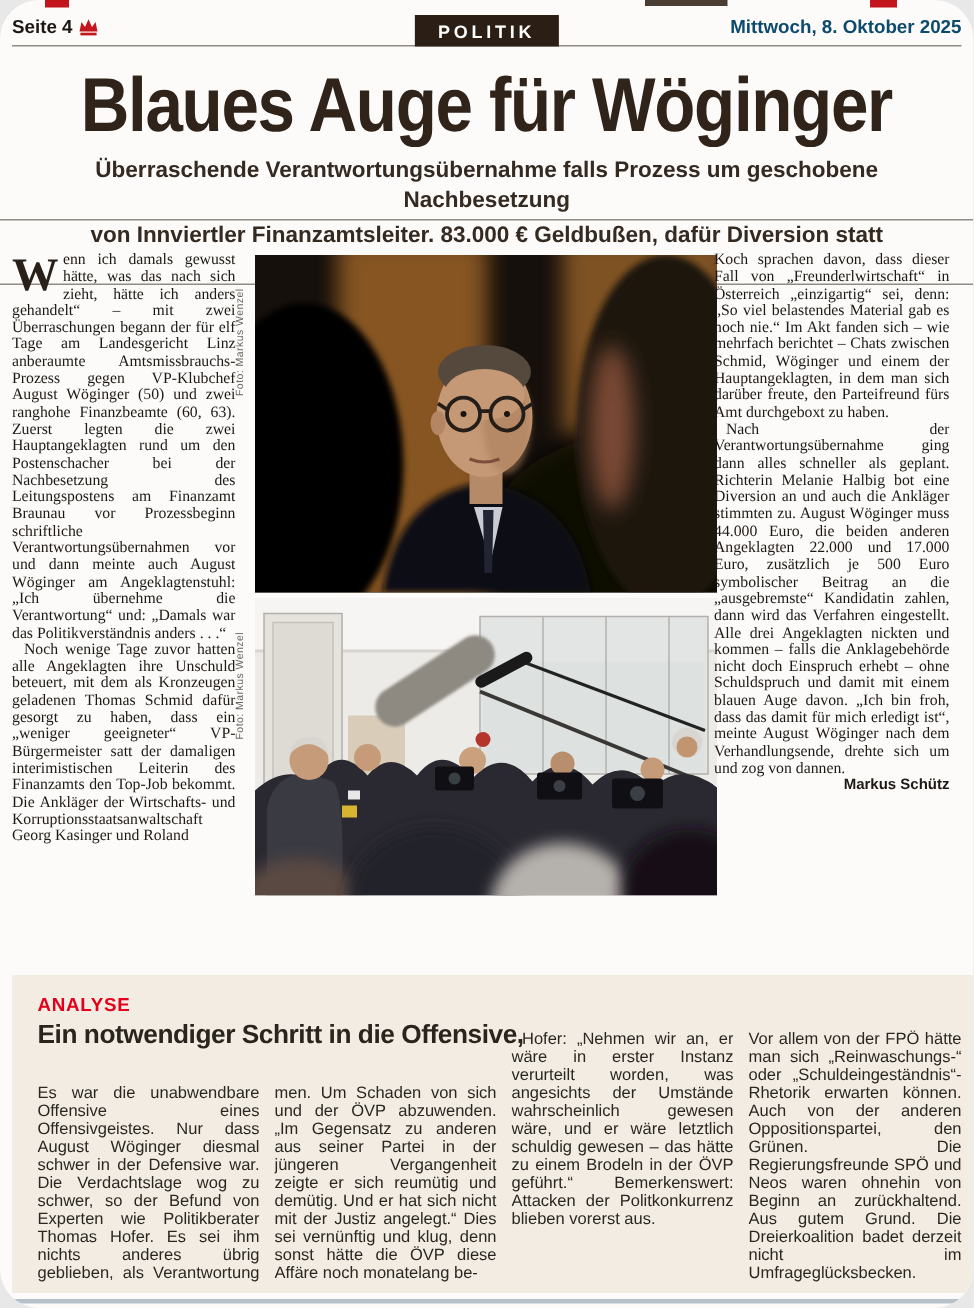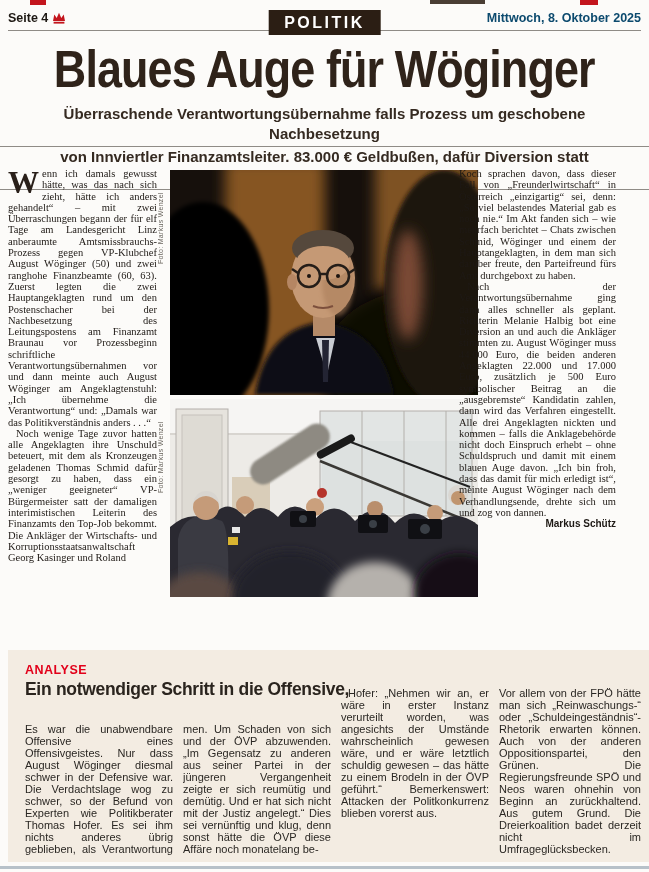--- a/index.html
+++ b/index.html
@@ -1,47 +1,47 @@
 <!DOCTYPE html>
 <html lang="de"><head>
 <meta charset="utf-8">
 <style>
   html,body{margin:0;padding:0;background:#e8e8e8;}
   .page{position:relative;width:649px;height:872px;background:#fcfbf9;overflow:hidden;
-        font-family:"Liberation Sans",sans-serif;color:#1e1915;margin:0 auto;}
+        font-family:"Liberation Sans",sans-serif;color:#1e1915;margin:0 auto;border-radius:26px;}
 
   
   .art{position:absolute;top:0;height:5px;}
   .art.red{background:#c3151d;}
   .art.dark{background:#4a3e34;height:4px;}
 
   
   .hdr-rule{position:absolute;left:8px;right:8px;top:30px;border-top:1.5px solid #8f8b86;}
   .hdr-left{position:absolute;left:8px;top:11px;display:flex;align-items:center;gap:4px;
             font-weight:bold;font-size:12.5px;color:#1d1813;}
   .hdr-right{position:absolute;right:8px;top:11px;font-weight:bold;font-size:12.5px;color:#0c4a6e;}
   .politik-box{position:absolute;left:50%;top:10px;transform:translateX(-50%);
-               background:#2b1e14;color:#ffffff;font-weight:bold;font-size:16px;
+               background:#2b1e14;color:#ffffff;font-weight:bold;font-size:12px;
                letter-spacing:2.5px;padding:4px 16px 3px;}
 
   
   .headline{position:absolute;top:42px;left:0;right:0;text-align:center;
             font-weight:bold;font-size:51px;line-height:56px;color:#2f231a;letter-spacing:-1px;}
   .headline .squeeze{display:inline-block;transform:scaleX(0.88);transform-origin:center;white-space:nowrap;}
   .subhead{position:absolute;top:104px;left:0;right:0;text-align:center;}
   .subline{display:inline-block;font-weight:bold;font-size:15px;line-height:20px;color:#352a21;
            border-bottom:1.5px solid #8f8b86;padding:0 8px 2px;}
 
   
   .acol{position:absolute;font-family:"Liberation Serif",serif;font-size:10.5px;line-height:11.3px;
         text-align:justify;color:#1e1915;overflow:hidden;hyphens:auto;}
   .acol p{margin:0;}
   .acol p.indent{text-indent:8px;}
   .col-left{left:8px;top:168px;width:149px;height:478px;}
-  .col-right{left:459px;top:168px;width:157px;height:478px;}
+  .col-right{left:476px;top:168px;width:157px;height:478px;}
   .dropcap{float:left;font-weight:bold;font-size:31px;line-height:25px;padding:2px 3px 0 0;color:#2a201a;}
   .story-byline{font-family:"Liberation Sans",sans-serif;font-weight:bold;font-size:10px;float:right;}
 
   
   .photo{position:absolute;left:170px;width:308px;overflow:hidden;background:#111;}
   .photo1{top:170px;height:225px;}
   .photo2{top:399px;height:198px;background:#edebe7;}
   .photo svg{display:block;width:100%;height:100%;}
   .credit{position:absolute;left:157px;width:11px;writing-mode:vertical-rl;transform:rotate(180deg);
           font-size:7px;color:#6a665f;letter-spacing:.3px;white-space:nowrap;}

